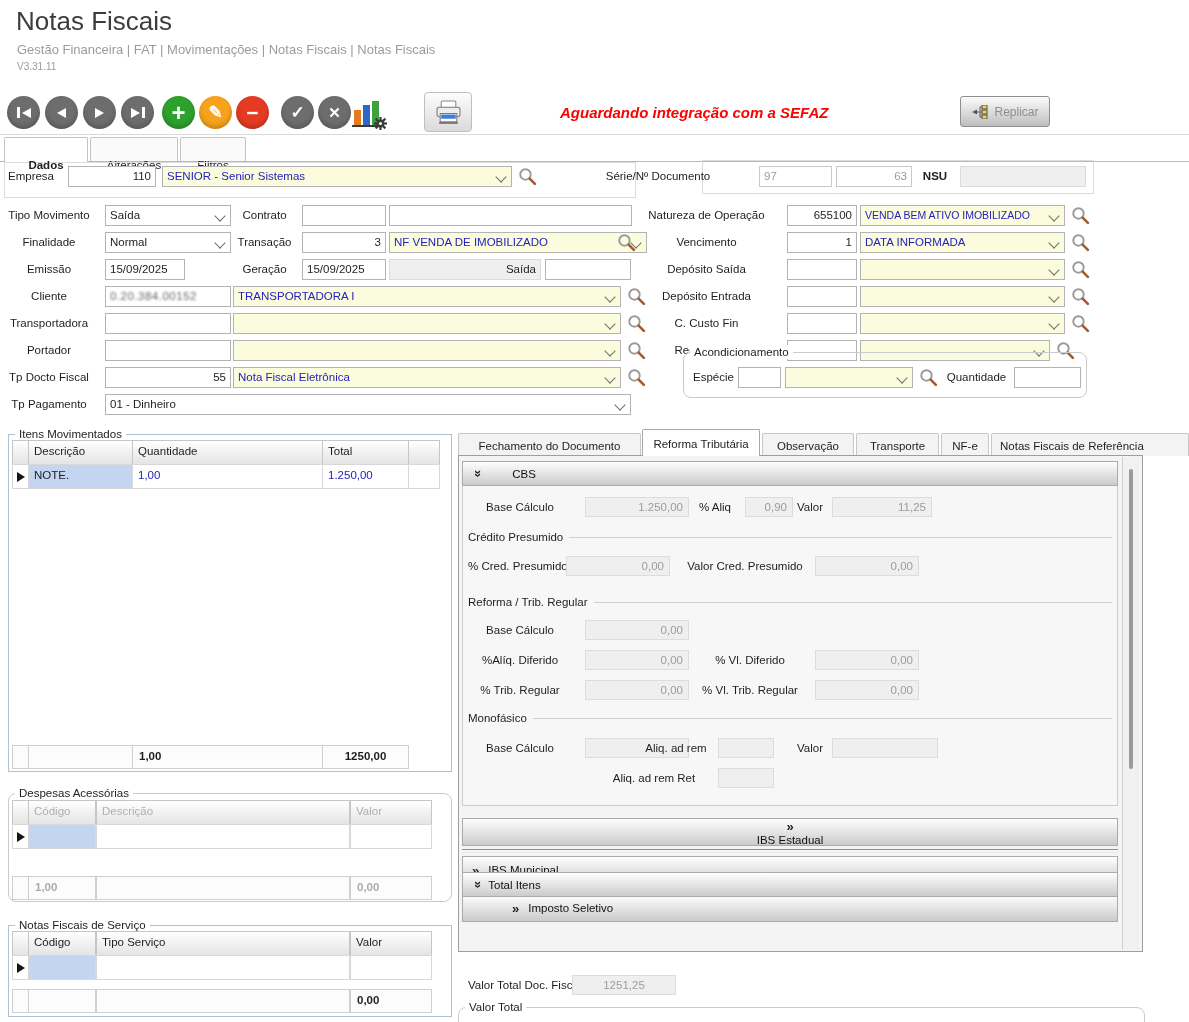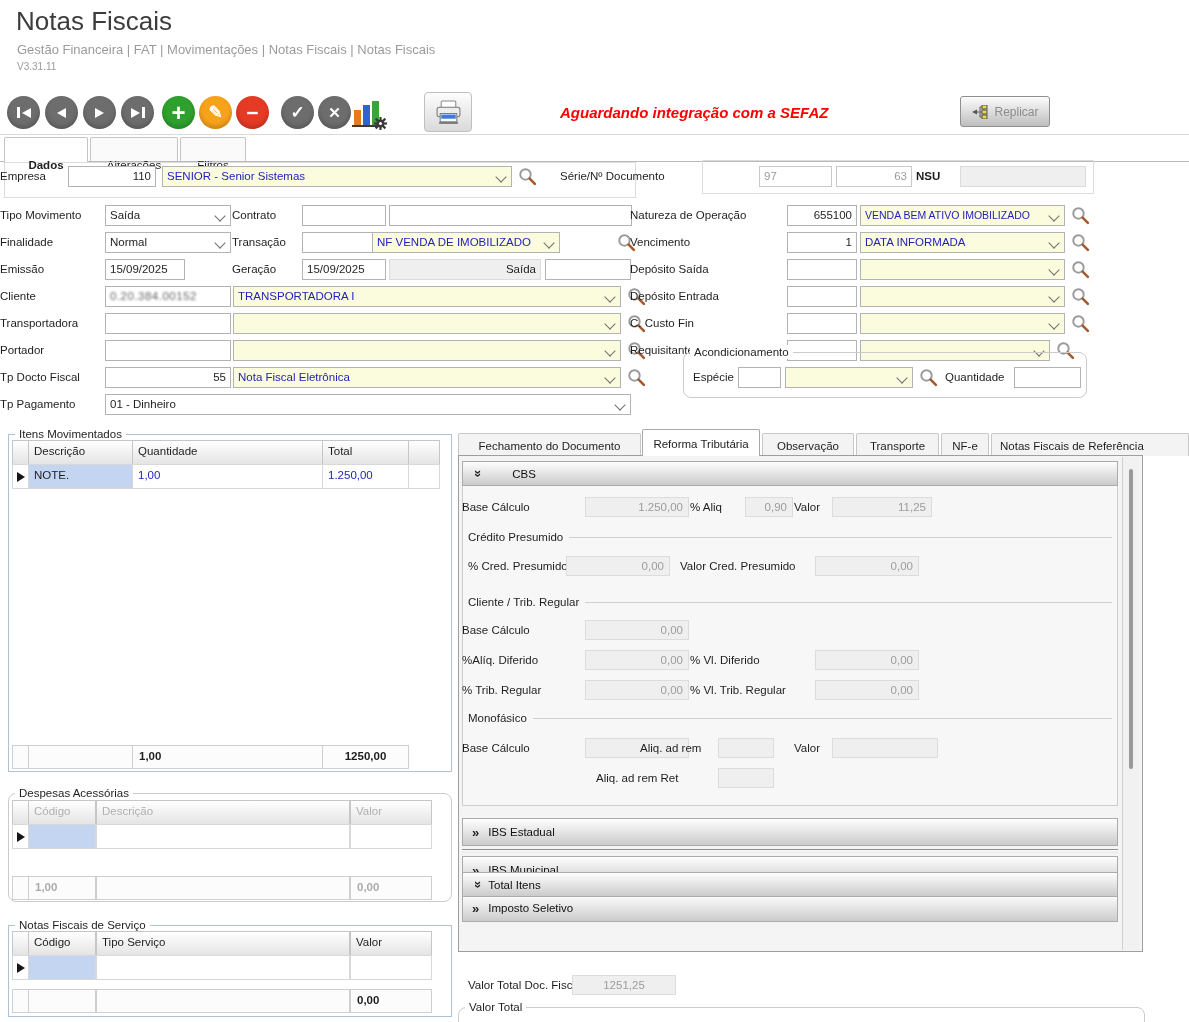--- a/index.html
+++ b/index.html
@@ -1,19 +1,19 @@
 <!DOCTYPE html>
 <html><head>
 <meta charset="utf-8">
 <style>
   html,body{margin:0;padding:0;background:#fff;}
   #app{position:relative;width:1189px;height:1022px;background:#fff;overflow:hidden;
        font-family:"Liberation Sans",sans-serif;font-size:11.5px;color:#1e1e1e;}
   .abs{position:absolute;}
-  .lbl{position:absolute;height:21px;line-height:21px;text-align:left;white-space:nowrap;color:#1e1e1e;}
+  .lbl{position:absolute;height:21px;line-height:21px;text-align:center;white-space:nowrap;color:#1e1e1e;}
   .lbl.left{text-align:left;}
   .inp{position:absolute;height:21px;box-sizing:border-box;border:1px solid #b3b3b3;background:#fff;
        line-height:19px;padding:0 4px;white-space:nowrap;overflow:hidden;}
   .num{text-align:right;}
   .ylw{background:#FBFBDD;}
   .blue{color:#2323BC;}
   .grayt{color:#9c9c9c;border-color:#C9C9C9;}
   .dis{background:#EFEFEF;border-color:#DBDBDB;color:#9c9c9c;}
   .dis2{position:absolute;height:20px;box-sizing:border-box;background:#EFEFEF;border:1px solid #DCDCDC;
         color:#9C9C9C;text-align:right;line-height:18px;padding:0 5px;}
@@ -188,21 +188,21 @@
         <line x1="9.8" y1="9.8" x2="14.2" y2="14.2" stroke="#A35B2F" stroke-width="2.2" stroke-linecap="round"></line>
       </svg>
   </div>
 
   <div class="lbl" style="left:0;top:232px;width:98px;">Finalidade</div>
   <div class="inp" style="left:105px;top:232px;width:126px;">
     <span>Normal</span><i class="chev"></i>
   </div>
   <div class="lbl" style="left:232px;top:232px;width:65px;">Transação</div>
   <div class="inp num" style="left:302px;top:232px;width:84px;">3</div>
-  <div class="inp ylw blue" style="left:372px;top:232px;width:188px;">
+  <div class="inp ylw blue" style="left:389px;top:232px;width:258px;">
     <span>NF VENDA DE IMOBILIZADO</span><i class="chev"></i>
   </div>
   <div class="mag" style="left:617px;top:233px;">
     <svg width="19" height="19" viewBox="0 0 16 16">
         <circle cx="6.3" cy="6.3" r="4.4" fill="none" stroke="#9a9a9a" stroke-width="1.6"></circle>
         <line x1="9.8" y1="9.8" x2="14.2" y2="14.2" stroke="#A35B2F" stroke-width="2.2" stroke-linecap="round"></line>
       </svg>
   </div>
   <div class="lbl" style="left:630px;top:232px;width:153px;">Vencimento</div>
   <div class="inp num" style="left:787px;top:232px;width:70px;">1</div>
@@ -423,21 +423,21 @@
   <div class="leg-line" style="left:468px;top:531px;width:644px;">
     <span>Crédito Presumido</span>
       <div class="ln"></div>
   </div>
   <div class="lbl left" style="left:468px;top:556px;width:96px;">% Cred. Presumido</div>
   <div class="dis2" style="left:566px;top:556px;width:104px;">0,00</div>
   <div class="lbl" style="left:680px;top:556px;width:130px;">Valor Cred. Presumido</div>
   <div class="dis2" style="left:815px;top:556px;width:104px;">0,00</div>
 
   <div class="leg-line" style="left:468px;top:596px;width:644px;">
-    <span>Cliente / Trib. Regular</span>
+    <span>Reforma / Trib. Regular</span>
       <div class="ln"></div>
   </div>
   <div class="lbl" style="left:462px;top:620px;width:116px;">Base Cálculo</div>
   <div class="dis2" style="left:585px;top:620px;width:104px;">0,00</div>
   <div class="lbl" style="left:462px;top:650px;width:116px;">%Alíq. Diferido</div>
   <div class="dis2" style="left:585px;top:650px;width:104px;">0,00</div>
   <div class="lbl" style="left:690px;top:650px;width:120px;">% Vl. Diferido</div>
   <div class="dis2" style="left:815px;top:650px;width:104px;">0,00</div>
   <div class="lbl" style="left:462px;top:680px;width:116px;">% Trib. Regular</div>
   <div class="dis2" style="left:585px;top:680px;width:104px;">0,00</div>
@@ -450,31 +450,31 @@
   </div>
   <div class="lbl" style="left:462px;top:738px;width:116px;">Base Cálculo</div>
   <div class="dis2" style="left:585px;top:738px;width:104px;"></div>
   <div class="lbl" style="left:640px;top:738px;width:72px;">Aliq. ad rem</div>
   <div class="dis2" style="left:718px;top:738px;width:56px;"></div>
   <div class="lbl" style="left:794px;top:738px;width:32px;">Valor</div>
   <div class="dis2" style="left:832px;top:738px;width:106px;"></div>
   <div class="lbl" style="left:596px;top:768px;width:116px;">Aliq. ad rem Ret</div>
   <div class="dis2" style="left:718px;top:768px;width:56px;"></div>
 
-  <div class="ribbon" style="left:462px;top:818px;width:656px;height:28px;cursor:pointer;">
+  <div class="ribbon" style="left:462px;top:818px;width:656px;height:28px;cursor:pointer;flex-direction:column;">
     <span class="ric"></span>
     <span>IBS Estadual</span>
   </div>
   <div class="sep" style="left:462px;top:849px;width:656px;"></div>
   <div class="ribbon" style="left:462px;top:856px;width:656px;height:28px;cursor:pointer;">
     <span class="ric"></span>
     <span>IBS Municipal</span>
   </div>
   <div class="sep" style="left:462px;top:887px;width:656px;"></div>
-  <div class="ribbon" style="left:462px;top:894px;width:656px;height:28px;cursor:pointer;">
+  <div class="ribbon" style="left:462px;top:894px;width:656px;height:28px;cursor:pointer;padding-left:40px;">
     <span class="ric"></span>
     <span>Imposto Seletivo</span>
   </div>
   <div class="ribbon" style="left:462px;top:872px;width:656px;height:25px;cursor:pointer;">
     <span class="ric down"></span>
     <span>Total Itens</span>
   </div>
 
   <div class="gbox gb-gray" style="left:458px;top:960px;width:687px;height:56px;background:#fff;margin-top:47px;">
     <div class="legend">Valor Total</div>

